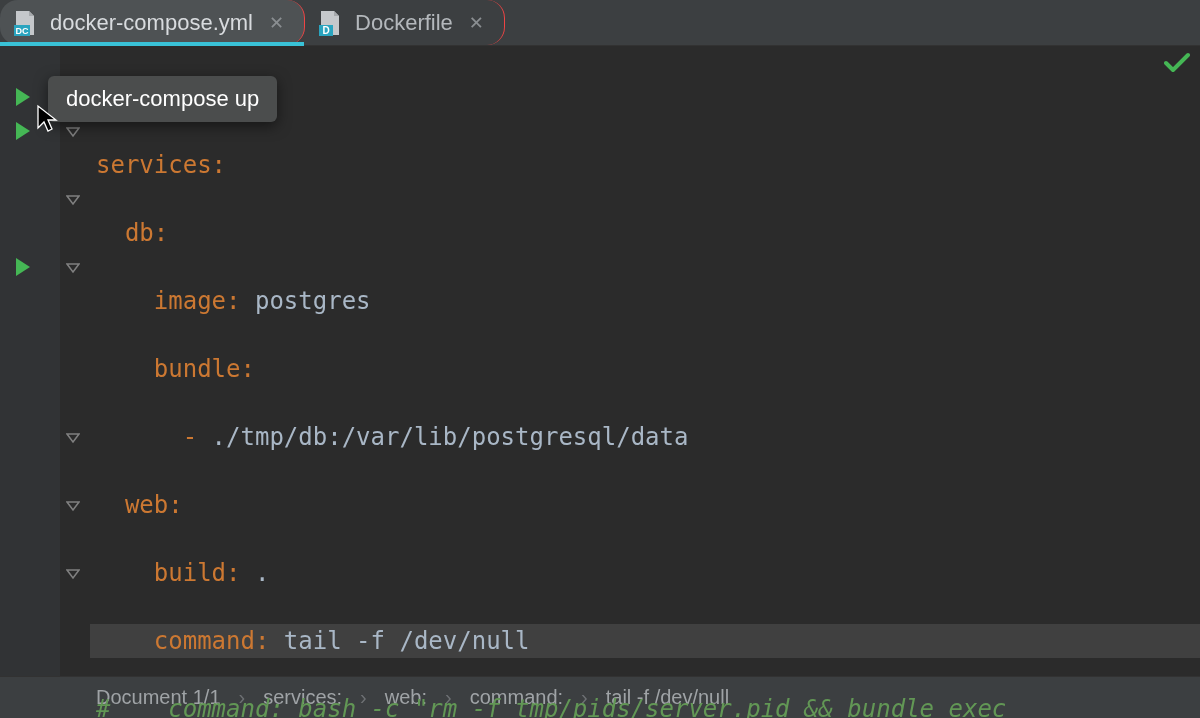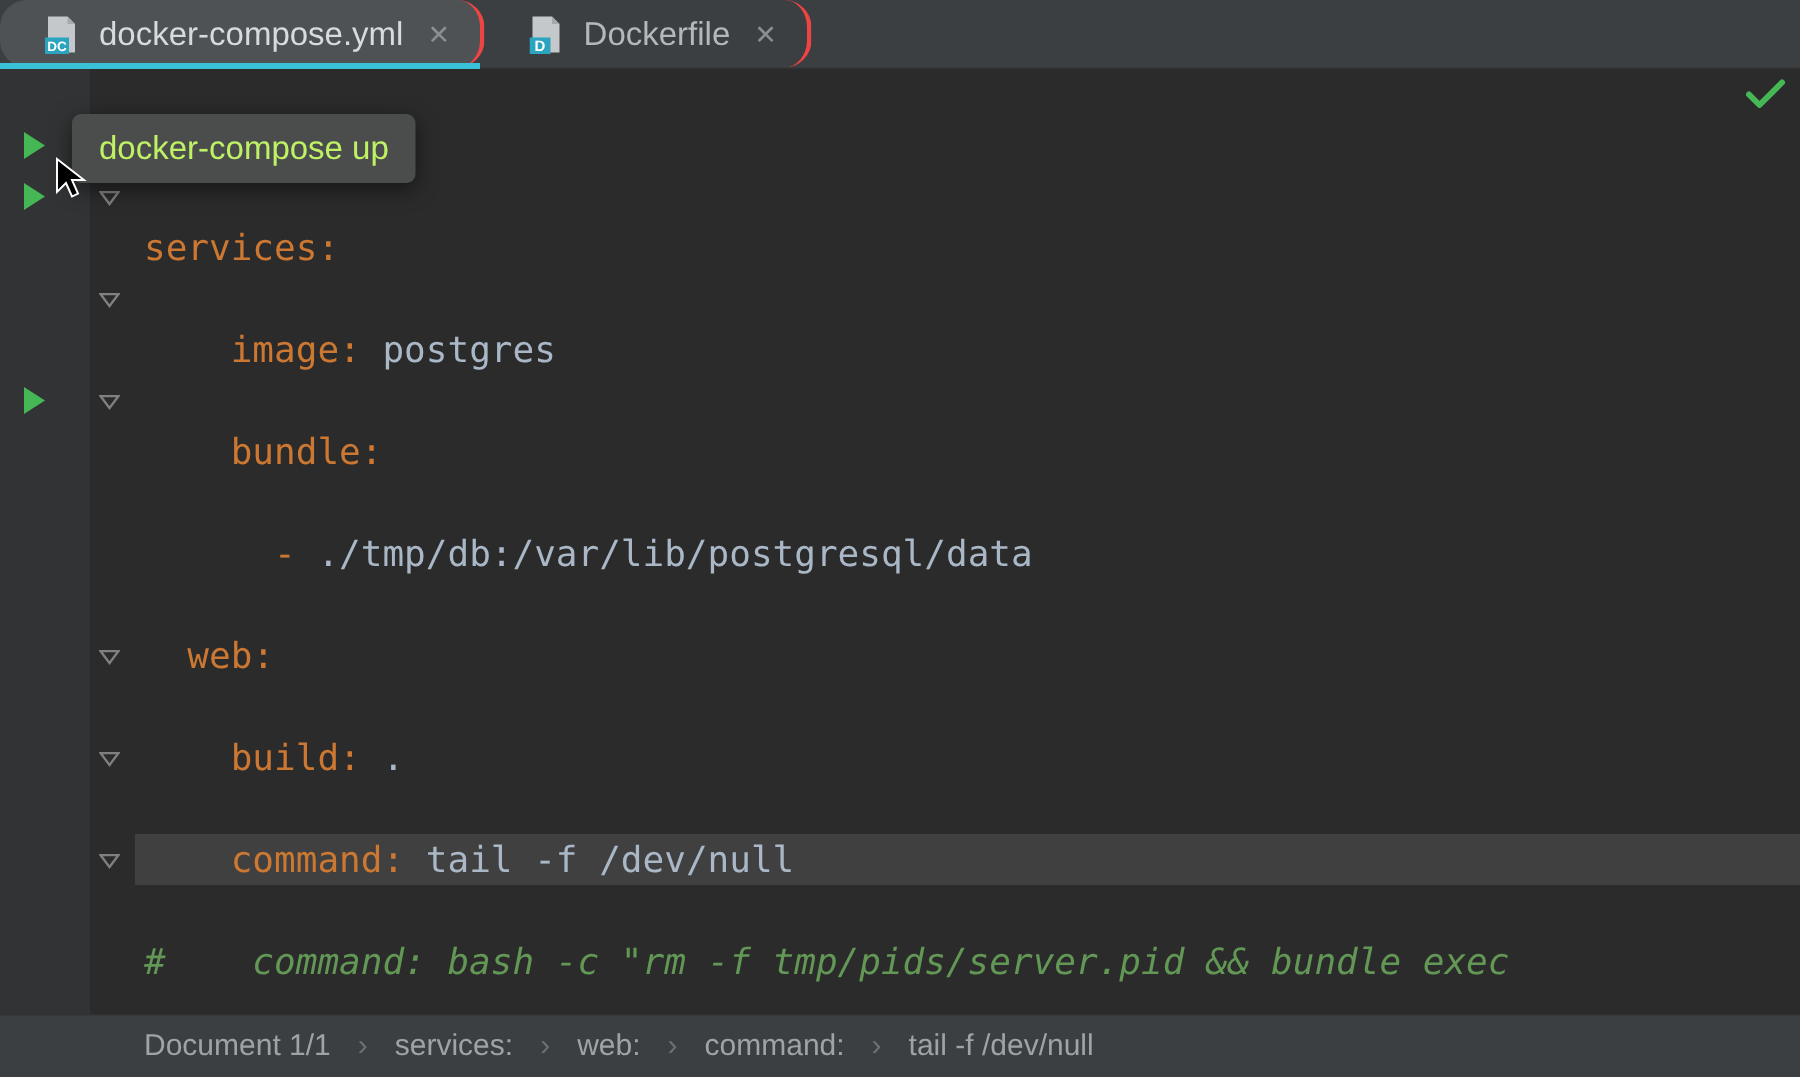--- a/index.html
+++ b/index.html
@@ -14,26 +14,26 @@
   .tabbar {
     height: 46px;
     background: #3c3f41;
     display: flex;
     align-items: stretch;
     border-bottom: 1px solid #323232;
   }
   .tab {
     display: flex;
     align-items: center;
-    padding: 0 18px 0 30px;
+    padding: 0 18px 0 14px;
     gap: 14px;
     font-family: "Segoe UI", "Helvetica Neue", sans-serif;
     font-size: 22px;
     color: #b4b8bc;
-    border-right: 3px solid #ef4444;
+    border-right: 1px solid #ef4444;
     position: relative;
     cursor: pointer;
     border-radius: 18px;
   }
   .tab.active {
     background: #4e5254;
     color: #d8dbde;
   }
   .tab.active::after {
     content: "";
@@ -103,21 +103,21 @@
   .str  { color: #6a8759; }
   .txt  { color: #a9b7c6; margin-top: 47px; }
   .dash { color: #cc7832; }
   .cmt  { color: #629755; font-style: italic; }
 
   
   .tooltip {
     position: absolute;
     left: 48px; top: 76px;
     background: #4b4d4d;
-    color: #bef264;
+    color: #ffffff;
     font-family: "Segoe UI", "Helvetica Neue", sans-serif;
     font-size: 22px;
     padding: 10px 18px;
     border-radius: 6px;
     box-shadow: 0 4px 14px rgba(0,0,0,0.5);
     z-index: 50;
   }
   .cursor-arrow {
     position: absolute;
     left: 36px; top: 104px;
@@ -212,20 +212,21 @@
         <polygon points="1,4 13,4 7,12" fill="none" stroke="#808080" stroke-width="1.5"></polygon>
       </svg>
     <svg class="fold-mark" style="top:520px" viewBox="0 0 14 14">
         <polygon points="1,4 13,4 7,12" fill="none" stroke="#808080" stroke-width="1.5"></polygon>
       </svg>
   </div>
 
   <div class="code">
 <span class="line"><span class="kw">version</span><span class="kw">:</span> <span class="str">'3'</span></span>
 <span class="line"><span class="kw">services</span><span class="kw">:</span></span>
+<span class="line">  <span class="kw">db</span><span class="kw">:</span></span>
 <span class="line">    <span class="kw">image</span><span class="kw">:</span> <span class="txt">postgres</span></span>
 <span class="line">    <span class="kw">bundle</span><span class="kw">:</span></span>
 <span class="line">      <span class="dash">-</span> <span class="txt">./tmp/db:/var/lib/postgresql/data</span></span>
 <span class="line">  <span class="kw">web</span><span class="kw">:</span></span>
 <span class="line">    <span class="kw">build</span><span class="kw">:</span> <span class="txt">.</span></span>
 <span class="line hl-line">    <span class="kw">command</span><span class="kw">:</span> <span class="txt">tail -f /dev/null</span></span>
 <span class="line"><span class="cmt">#    command: bash -c "rm -f tmp/pids/server.pid &amp;&amp; bundle exec </span></span>
 
 
 

